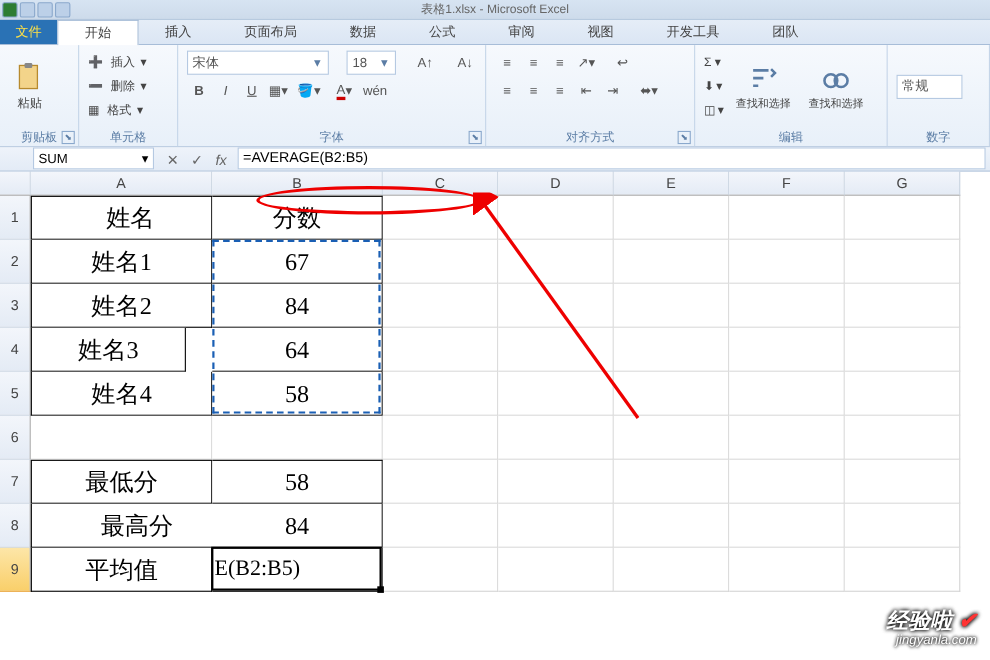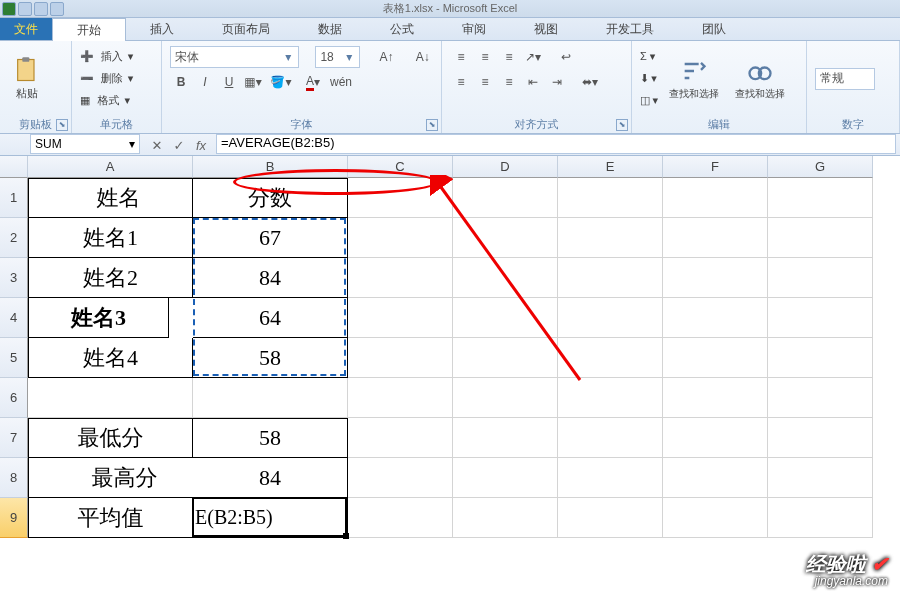--- a/index.html
+++ b/index.html
@@ -251,21 +251,21 @@
         <div class="colhead" style="width: 105px;">C</div>
         <div class="colhead" style="width: 105px;">D</div>
         <div class="colhead" style="width: 105px;">E</div>
         <div class="colhead" style="width: 105px;">F</div>
         <div class="colhead" style="width: 105px;">G</div>
       </div>
     <div class="grid" id="grid" style="flex:1;">
         <div class="cell b bl bt" style="left: 0px; top: 0px; width: 165px; height: 40px; padding-left: 16px;">姓名</div>
         <div class="cell b bl" style="left: 0px; top: 40px; width: 165px; height: 40px;">姓名1</div>
         <div class="cell b bl" style="left: 0px; top: 80px; width: 165px; height: 40px;">姓名2</div>
-        <div class="cell b bl" style="left: 0px; top: 120px; width: 141px; height: 40px; font-weight: bold;">姓名3</div>
+        <div class="cell b bl" style="left: 0px; top: 120px; width: 141px; height: 40px;">姓名3</div>
         <div class="cell b bl" style="left: 0px; top: 160px; width: 165px; height: 40px;">姓名4</div>
         <div class="cell" style="left: 0px; top: 200px; width: 165px; height: 40px;"></div>
         <div class="cell b bl bt" style="left: 0px; top: 240px; width: 165px; height: 40px;">最低分</div>
         <div class="cell b bl" style="left: 0px; top: 280px; width: 193px; height: 40px;">最高分</div>
         <div class="cell b bl" style="left: 0px; top: 320px; width: 165px; height: 40px;">平均值</div>
         <div class="cell b bt" style="left: 165px; top: 0px; width: 155px; height: 40px;">分数</div>
         <div class="cell b" style="left: 165px; top: 40px; width: 155px; height: 40px;">67</div>
         <div class="cell b" style="left: 165px; top: 80px; width: 155px; height: 40px;">84</div>
         <div class="cell b" style="left: 165px; top: 120px; width: 155px; height: 40px;">64</div>
         <div class="cell b" style="left: 165px; top: 160px; width: 155px; height: 40px;">58</div>

